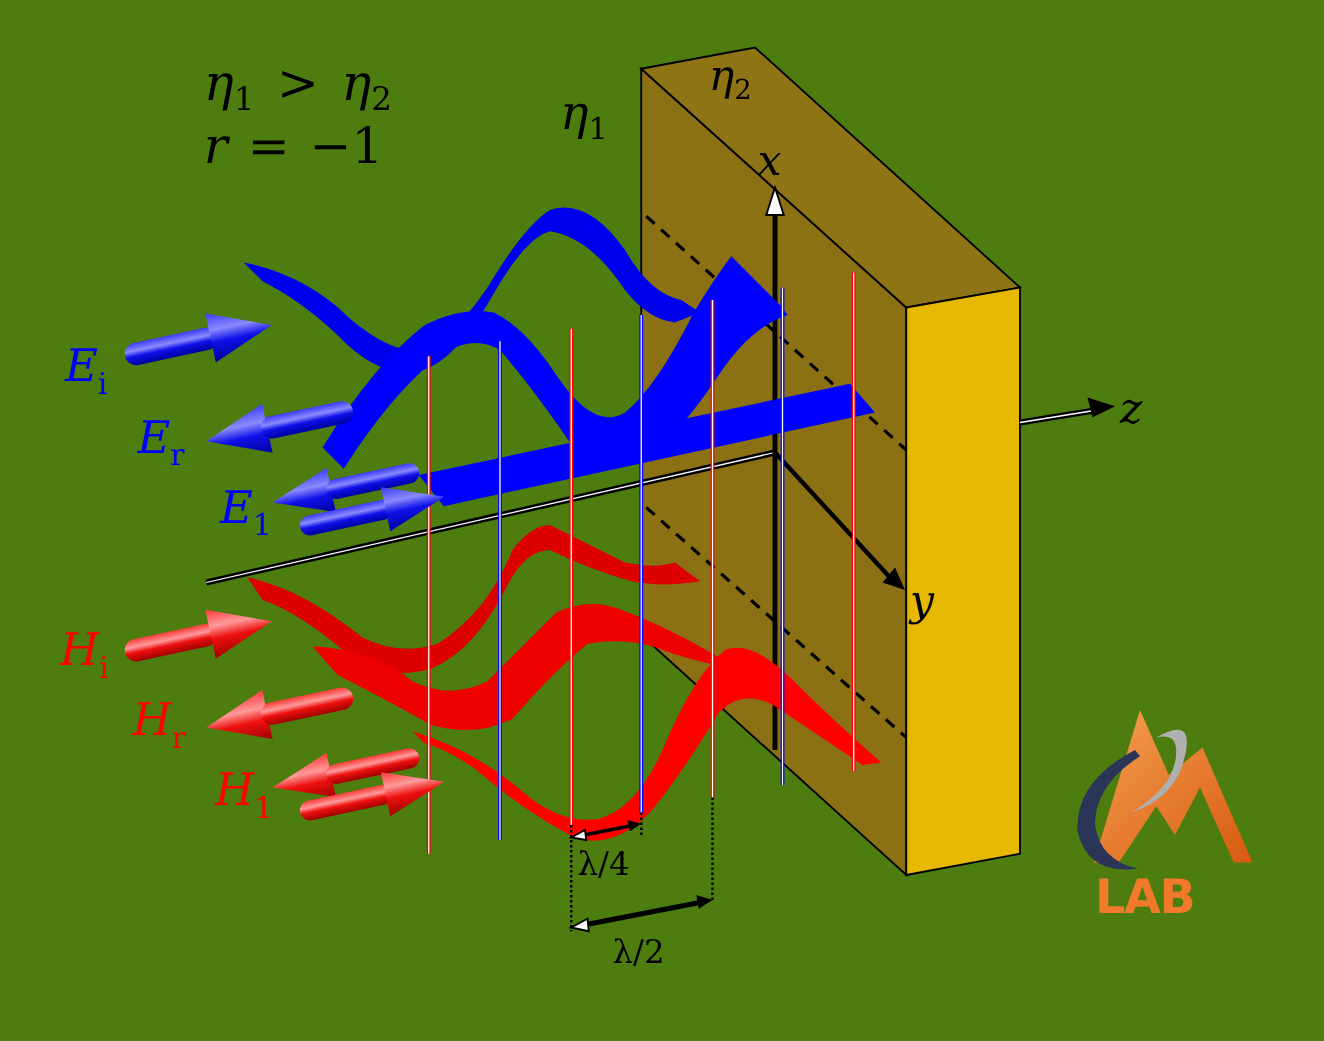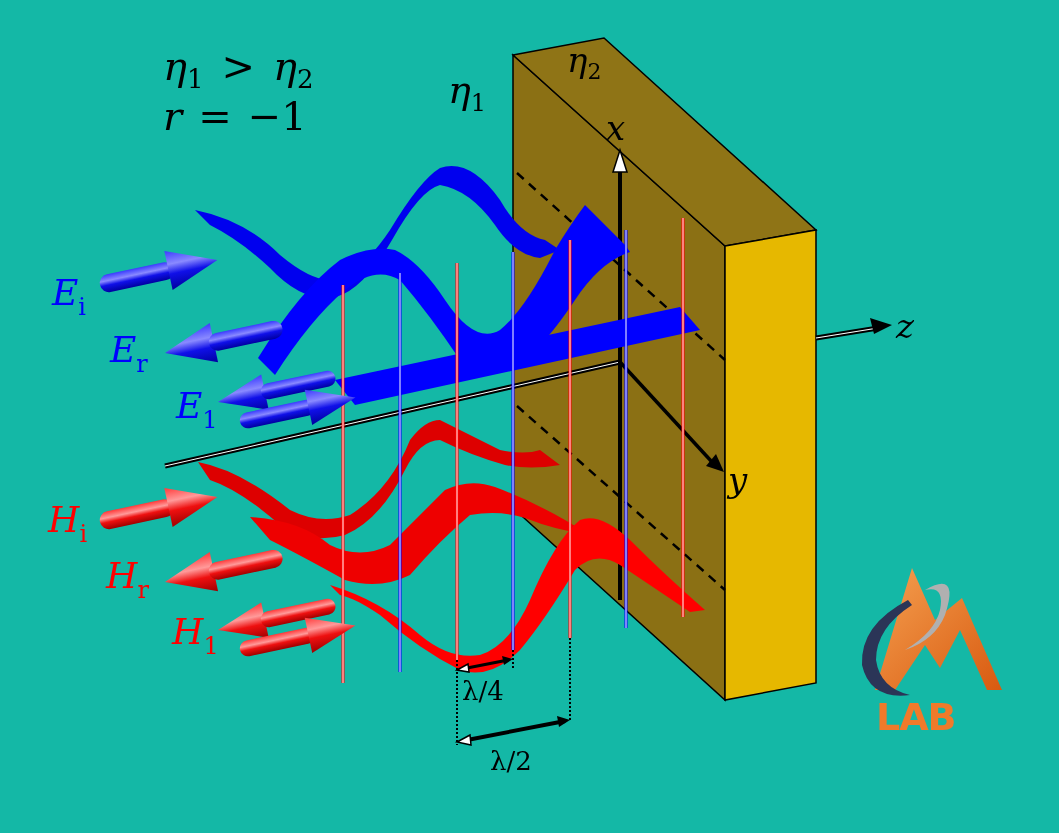--- a/index.html
+++ b/index.html
@@ -1,16 +1,16 @@
 <!DOCTYPE html>
 <html><head>
 <meta charset="utf-8">
 <style>
   html, body { margin:0; padding:0; background:#ffffff; }
-  #stage { position:relative; width:1059px; height:833px; overflow:hidden; background:#14b8a6; }
+  #stage { position:relative; width:1059px; height:833px; overflow:hidden; background:#4d7c0f; }
   svg { position:absolute; left:0; top:0; }
   .math { font-family:"DejaVu Serif","Liberation Serif",serif; font-style:italic; }
   .roman { font-family:"DejaVu Serif","Liberation Serif",serif; font-style:normal; }
   .lab { font-family:"DejaVu Sans","Liberation Sans",sans-serif; font-weight:bold; }
 </style>
 </head>
 <body>
 
 <div id="stage">
 <svg width="1059" height="833" viewBox="0 0 1059 833" xmlns="http://www.w3.org/2000/svg">

